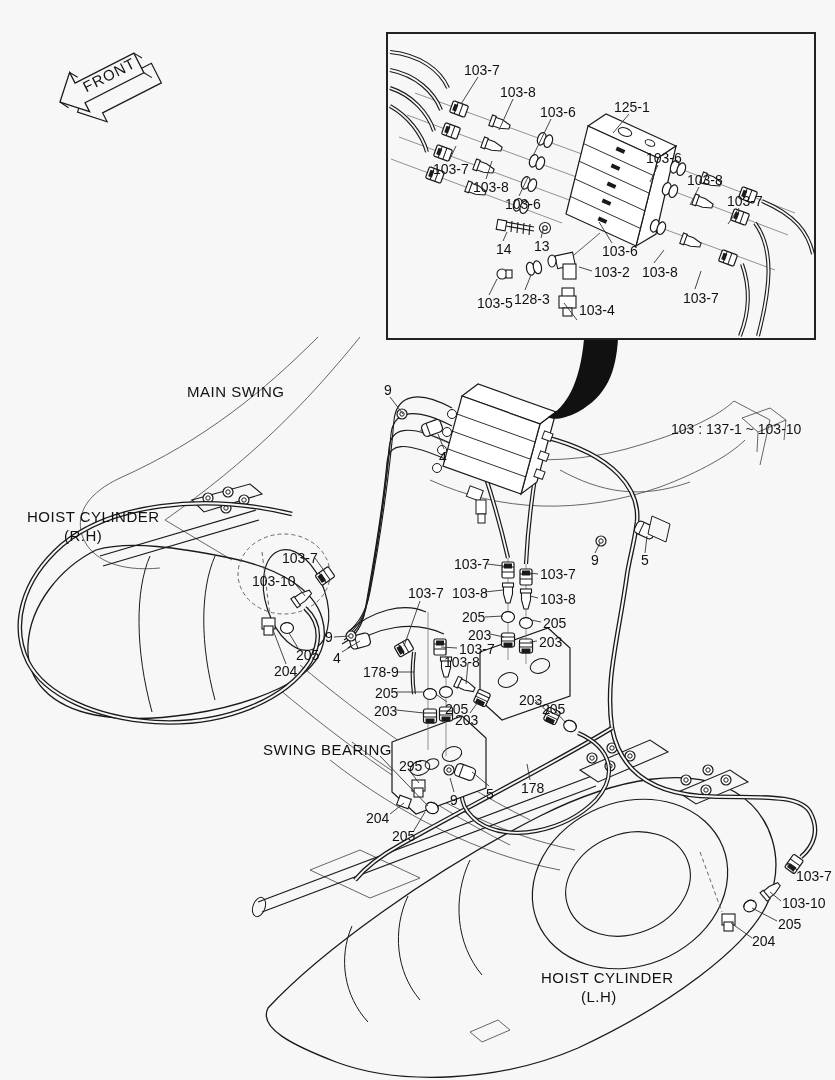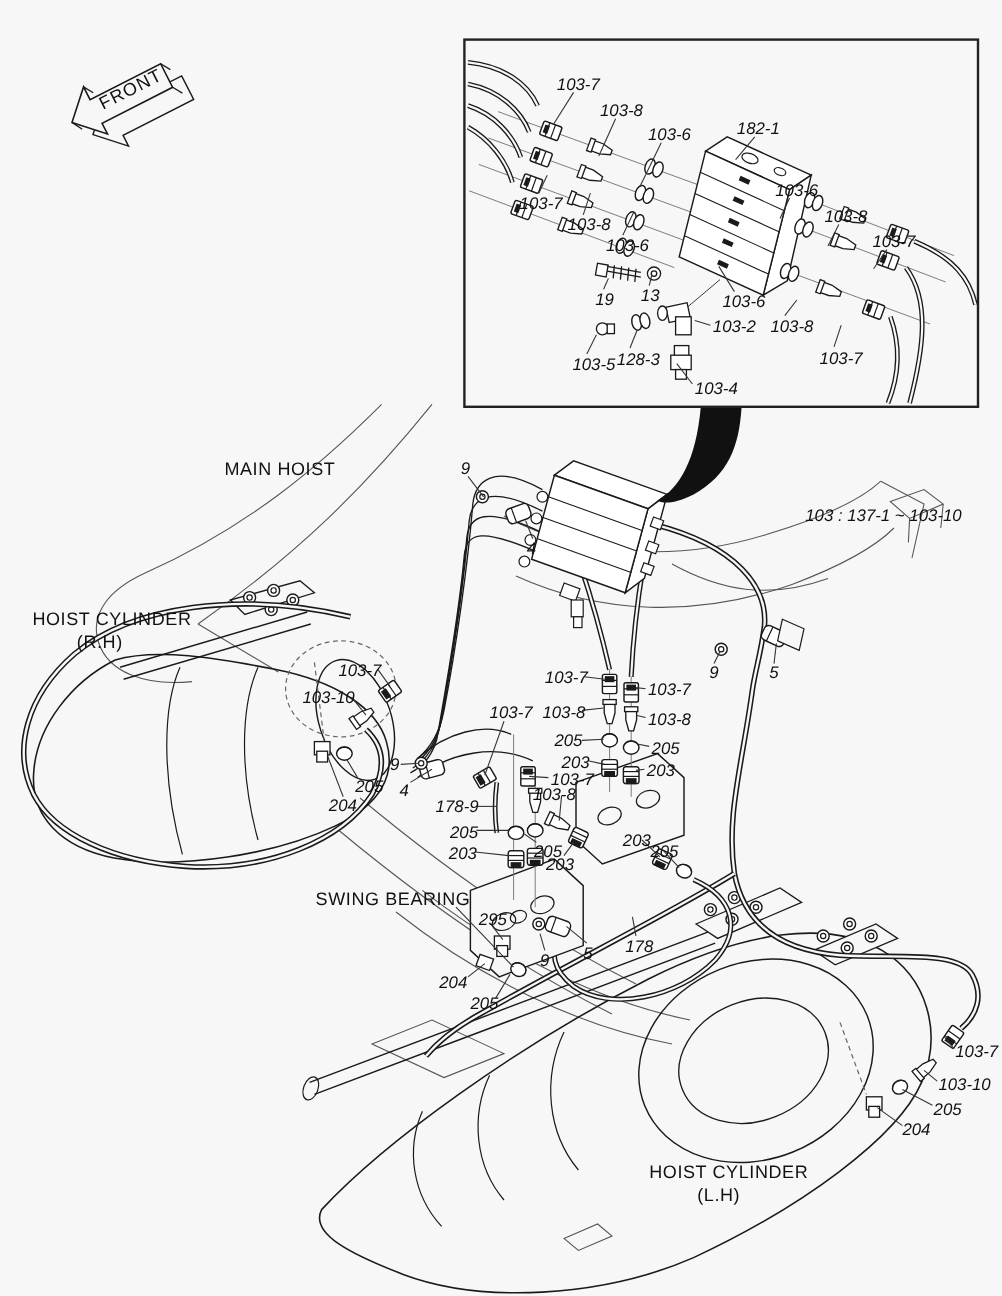--- a/index.html
+++ b/index.html
@@ -1,19 +1,19 @@
 <!DOCTYPE html>
 <html><head>
 <meta charset="utf-8">
 <style>
   html,body{margin:0;padding:0;}
   body{background:#f7f7f7;font-family:"Liberation Sans",sans-serif;}
   #stage{position:relative;width:835px;height:1080px;background:#f7f7f7;overflow:hidden;}
   #art{position:absolute;left:0;top:0;}
-  .co{position:absolute;font-size:14px;color:#111;white-space:nowrap;line-height:1;font-style:italic;}
+  .co{position:absolute;font-size:14px;color:#111;white-space:nowrap;line-height:1;}
   .sec{position:absolute;font-size:15px;color:#111;white-space:nowrap;letter-spacing:.5px;line-height:1;}
   .front{position:absolute;left:80px;top:80px;font-size:15px;letter-spacing:1px;color:#111;
          transform:rotate(-27deg);transform-origin:left top;}
 </style>
 </head>
 <body>
 
 <div id="stage">
 
   <svg id="art" width="835" height="1080" viewBox="0 0 835 1080">
@@ -414,46 +414,46 @@
       <line x1="795" y1="874" x2="787" y2="864"></line>
         <line x1="781" y1="901" x2="770" y2="892"></line>
       <line x1="777" y1="921" x2="752" y2="908"></line>
         <line x1="752" y1="938" x2="731" y2="923"></line>
       <line x1="380" y1="756" x2="428" y2="806"></line>
     </g>
   </svg>
 
   <div class="front">FRONT</div>
 
-  <div class="sec" style="left:187px;top:384px">MAIN HOIST</div>
+  <div class="sec" style="left:187px;top:384px">MAIN SWING</div>
   <div class="sec" style="left:27px;top:509px">HOIST CYLINDER</div>
   <div class="sec" style="left:64px;top:528px">(R.H)</div>
   <div class="co" style="left:671px;top:422px">103 : 137-1 ~ 103-10</div>
   <div class="sec" style="left:263px;top:742px">SWING BEARING</div>
   <div class="sec" style="left:541px;top:970px">HOIST  CYLINDER</div>
   <div class="sec" style="left:581px;top:989px">(L.H)</div>
 
   <div class="co" style="left:464px;top:63px">103-7</div>
   <div class="co" style="left:500px;top:85px">103-8</div>
   <div class="co" style="left:540px;top:105px">103-6</div>
-  <div class="co" style="left:614px;top:100px">182-1</div>
+  <div class="co" style="left:614px;top:100px">125-1</div>
   <div class="co" style="left:433px;top:162px">103-7</div>
   <div class="co" style="left:473px;top:180px">103-8</div>
   <div class="co" style="left:505px;top:197px">103-6</div>
   <div class="co" style="left:646px;top:151px">103-6</div>
   <div class="co" style="left:687px;top:173px">103-8</div>
   <div class="co" style="left:727px;top:194px">103-7</div>
-  <div class="co" style="left:496px;top:242px">19</div>
+  <div class="co" style="left:496px;top:242px">14</div>
   <div class="co" style="left:534px;top:239px">13</div>
   <div class="co" style="left:602px;top:244px">103-6</div>
   <div class="co" style="left:594px;top:265px">103-2</div>
   <div class="co" style="left:642px;top:265px">103-8</div>
   <div class="co" style="left:477px;top:296px">103-5</div>
   <div class="co" style="left:514px;top:292px">128-3</div>
-  <div class="co" style="left:579px;top:316px">103-4</div>
+  <div class="co" style="left:579px;top:303px">103-4</div>
   <div class="co" style="left:683px;top:291px">103-7</div>
 
   <div class="co" style="left:384px;top:383px">9</div>
   <div class="co" style="left:439px;top:450px">4</div>
   <div class="co" style="left:282px;top:551px">103-7</div>
   <div class="co" style="left:252px;top:574px">103-10</div>
   <div class="co" style="left:296px;top:648px">205</div>
   <div class="co" style="left:274px;top:664px">204</div>
   <div class="co" style="left:325px;top:630px">9</div>
   <div class="co" style="left:333px;top:651px">4</div>

